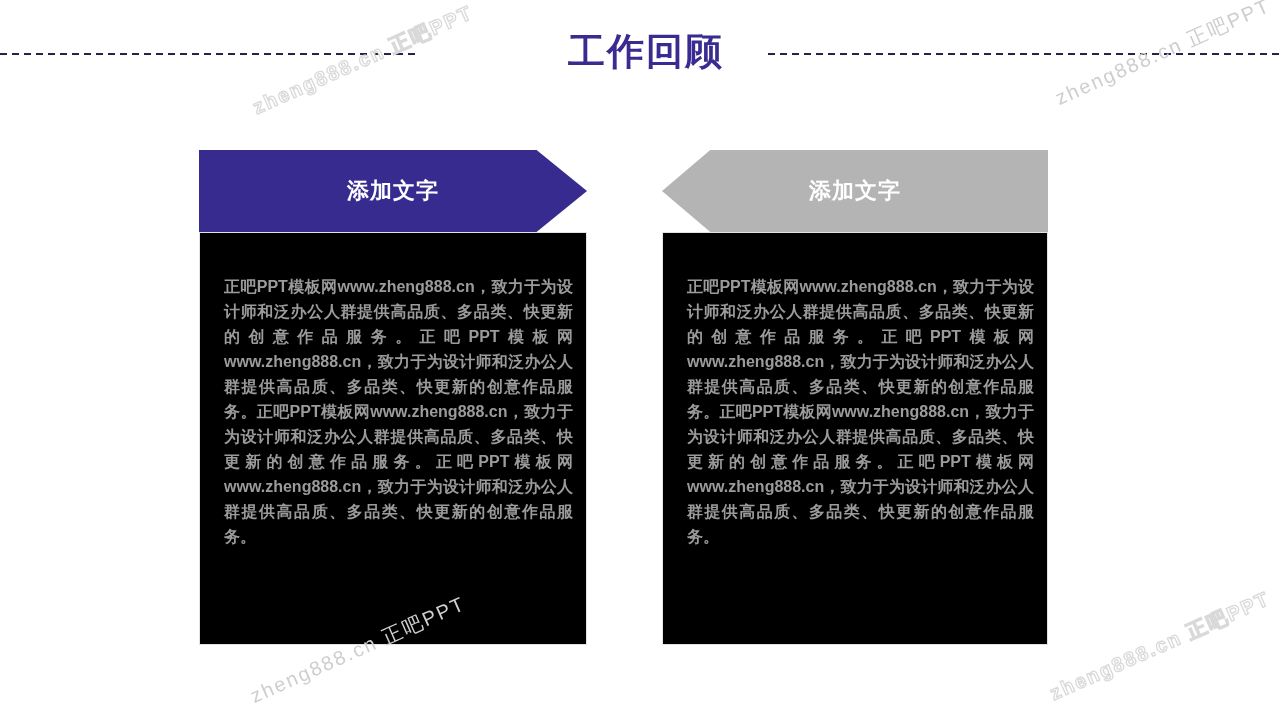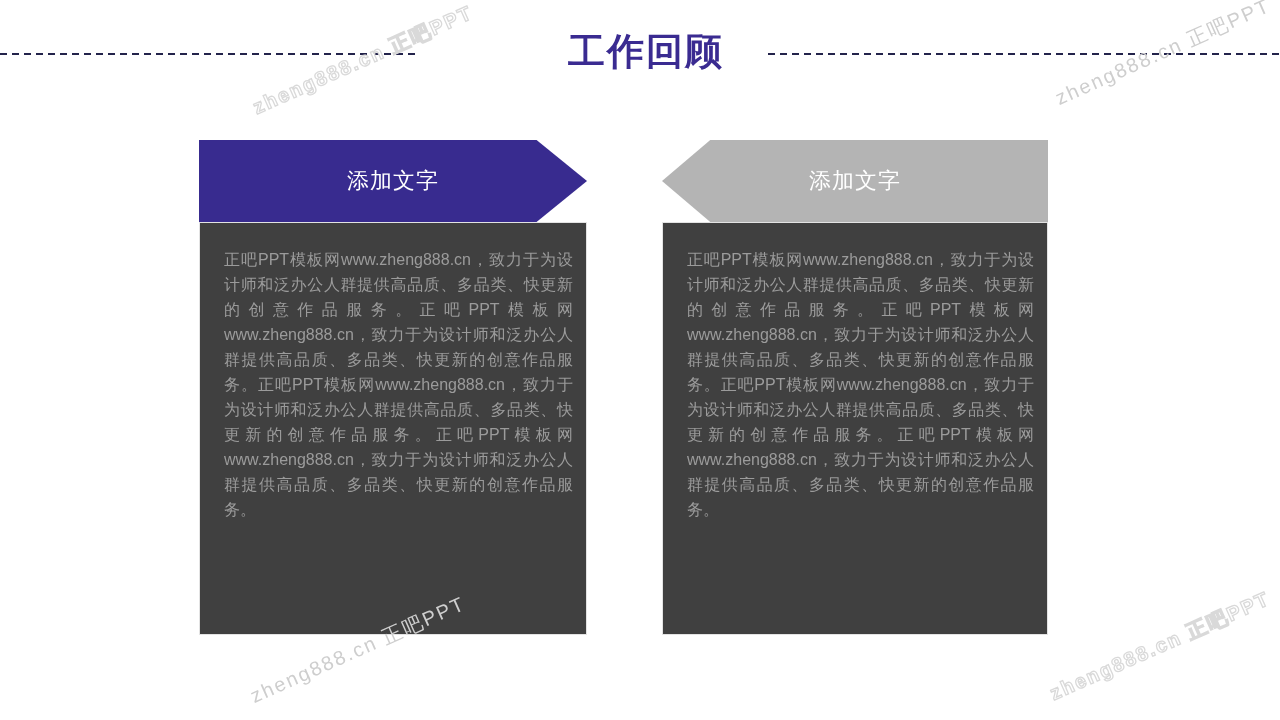--- a/index.html
+++ b/index.html
@@ -24,39 +24,39 @@
   .wm { position:absolute; white-space:nowrap; font-size:20px; letter-spacing:2px;
     transform:translate(-50%,-50%) rotate(-24deg); z-index:4; pointer-events:none; }
   .wm-outline { color:#ffffff; font-weight:700; -webkit-text-stroke:1.3px #d9d9d9; }
   .wm-solid   { color:#cecece; font-weight:400; }
   .wm-tl { left:363px;  top:60px;  }
   .wm-tr { left:1163px; top:52px;  }
   .wm-bl { left:358px;  top:650px; }
   .wm-br { left:1160px; top:646px; }
 
   
-  .card { position:absolute; top:140px; height:495px; }
+  .card { position:absolute; top:150px; height:495px;font-weight:bold; }
   .card-left  { left:199px; width:388px; }
   .card-right { left:662px; width:386px; }
 
   .card-header { position:absolute; top:0; left:0; right:0; height:82px;
     color:#ffffff; font-size:22px; letter-spacing:1px;
     text-align:center; line-height:82px; }
   .card-left .card-header {
     background:#382B8F;
     clip-path:polygon(0 0, 87% 0, 100% 50%, 87% 100%, 0 100%);
   }
   .card-right .card-header {
     background:#B4B4B4;
     clip-path:polygon(12.5% 0, 100% 0, 100% 100%, 12.5% 100%, 0 50%);
   }
 
   .card-body { position:absolute; top:82px; left:0; right:0; bottom:0;
-    box-sizing:border-box; background:#404040; border:1px solid #E3E3E3;
-    padding:24px 13px 0 24px;
+    box-sizing:border-box; background:#000000; border:1px solid #E3E3E3;
+    padding:41px 13px 0 24px;
     font-size:16px; line-height:25px; color:#9B9B9B; text-align:justify; }
 </style>
 </head>
 <body>
 
 <div class="slide">
 
   <div class="dash dash-left"></div>
   <div class="dash dash-right"></div>
 

